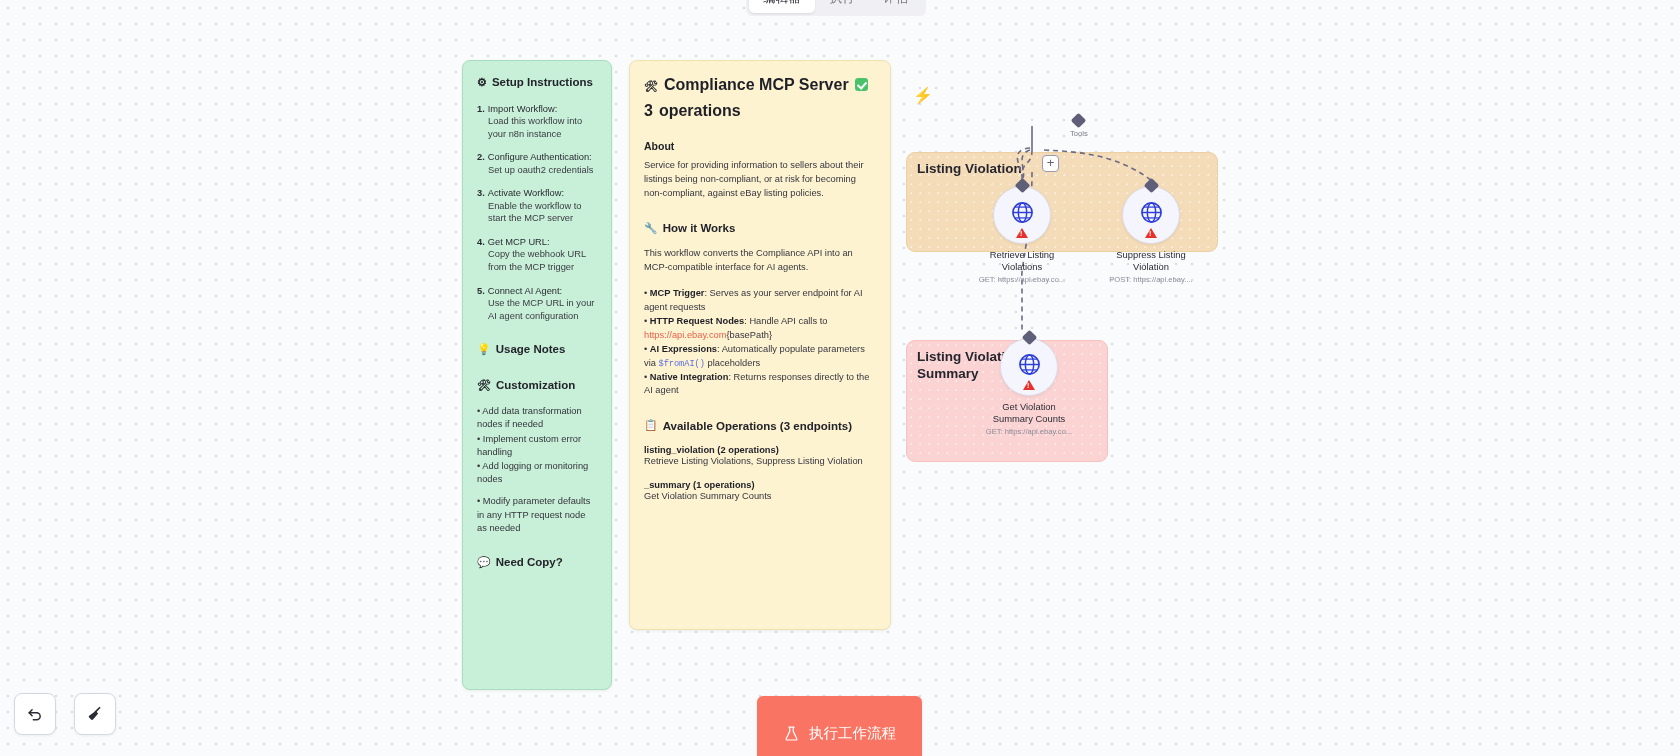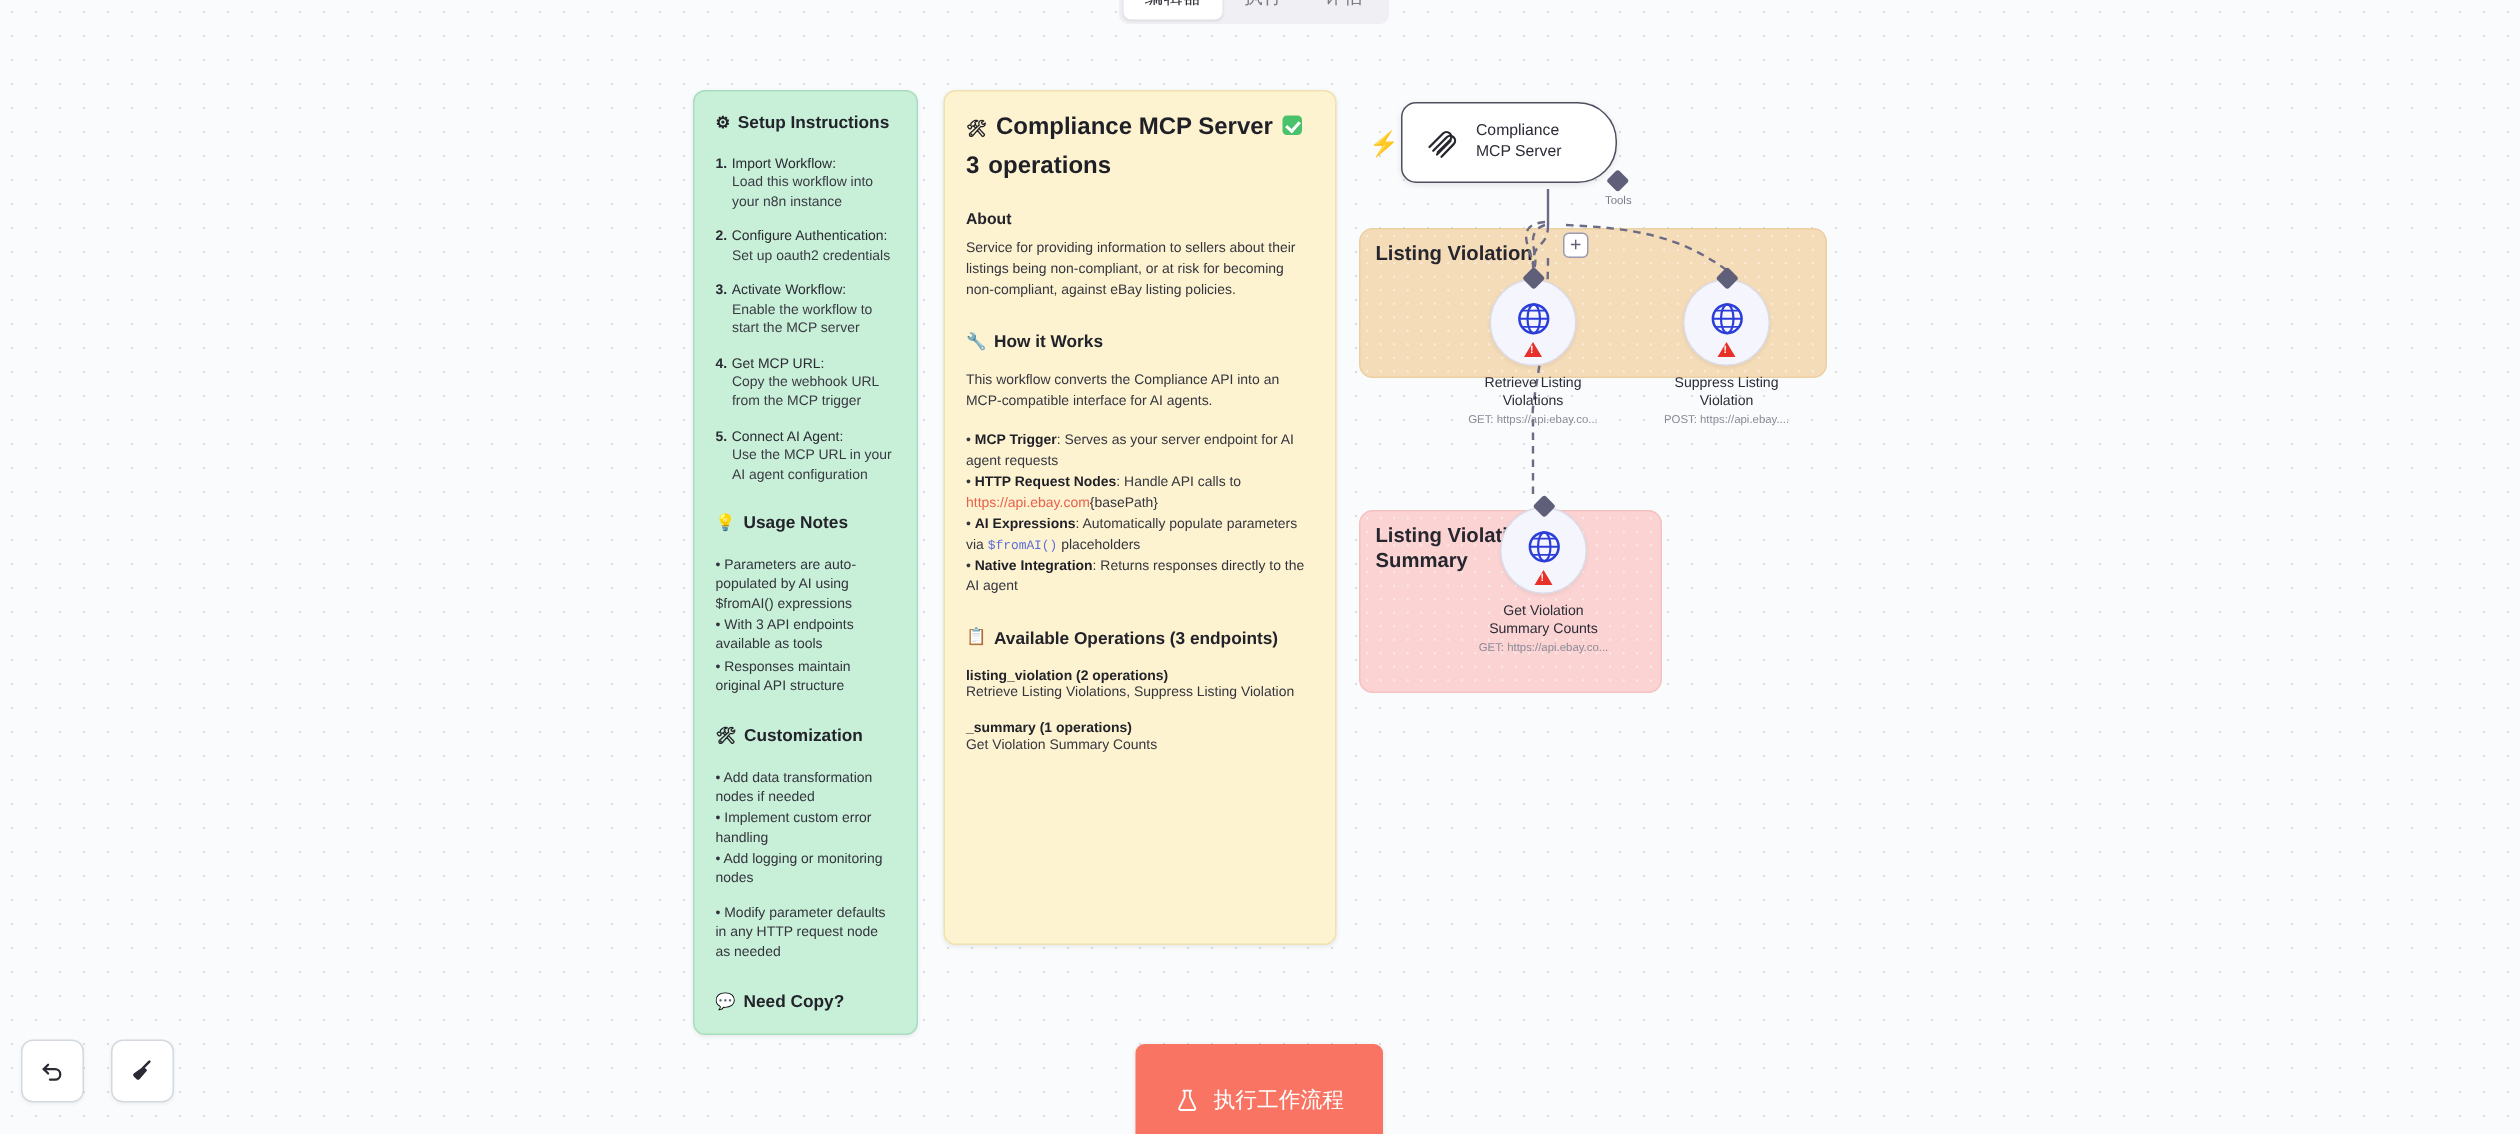--- a/index.html
+++ b/index.html
@@ -440,25 +440,20 @@
         <span class="step-num">5.</span>
         <span class="step-t">Connect AI Agent:</span>
       </div>
       <span class="step-d">Use the MCP URL in your AI agent configuration</span>
     </div>
 
     <div class="s-h2 spaced">
       <span class="s-ico">💡</span>
       <span>Usage Notes</span>
     </div>
-    <div class="bullets">
-      <div class="bullet">• Parameters are auto-populated by AI using $fromAI() expressions</div>
-      <div class="bullet">• With 3 API endpoints available as tools</div>
-      <div class="bullet">• Responses maintain original API structure</div>
-    </div>
 
     <div class="s-h2 spaced">
       <span class="s-ico">🛠</span>
       <span>Customization</span>
     </div>
     <div class="bullets">
       <div class="bullet">• Add data transformation nodes if needed</div>
       <div class="bullet">• Implement custom error handling</div>
       <div class="bullet">• Add logging or monitoring nodes</div>
       <div class="bullet gap-b">• Modify parameter defaults in any HTTP request node as needed</div>
@@ -521,31 +516,20 @@
 
   <div class="grp orange">
     <div class="grp-title">Listing Violation</div>
   </div>
 
   <div class="grp pink">
     <div class="grp-title">Listing Violation Summary</div>
   </div>
 
   <span class="bolt">⚡</span>
-  <div id="trigger">
-    <svg width="26" height="26" viewBox="0 0 26 26">
-      <path d="M4 16 L13 7 a3.2 3.2 0 0 1 4.6 4.6 L9.5 19.5" stroke="#26262f" stroke-width="1.5" fill="none" stroke-linecap="round"></path>
-      <path d="M6.5 18.5 L15.5 9.5 a3.2 3.2 0 0 1 4.6 4.6 L12 22.5" stroke="#26262f" stroke-width="1.5" fill="none" stroke-linecap="round"></path>
-      <path d="M9 21 L18 12" stroke="#26262f" stroke-width="1.5" fill="none" stroke-linecap="round"></path>
-    </svg>
-    <div class="tlabel">
-      <div>Compliance</div>
-      <div>MCP Server</div>
-    </div>
-  </div>
   <div class="tools-port">
     <div class="diamond"></div>
     <div class="tools-lbl">Tools</div>
   </div>
   <div class="plus-btn">+</div>
 
   <div class="tnode" id="node-retrieve">
     <div class="circ">
       <span class="port"></span>
       <svg width="25" height="25" viewBox="0 0 24 24" style="margin-bottom:6px;">

